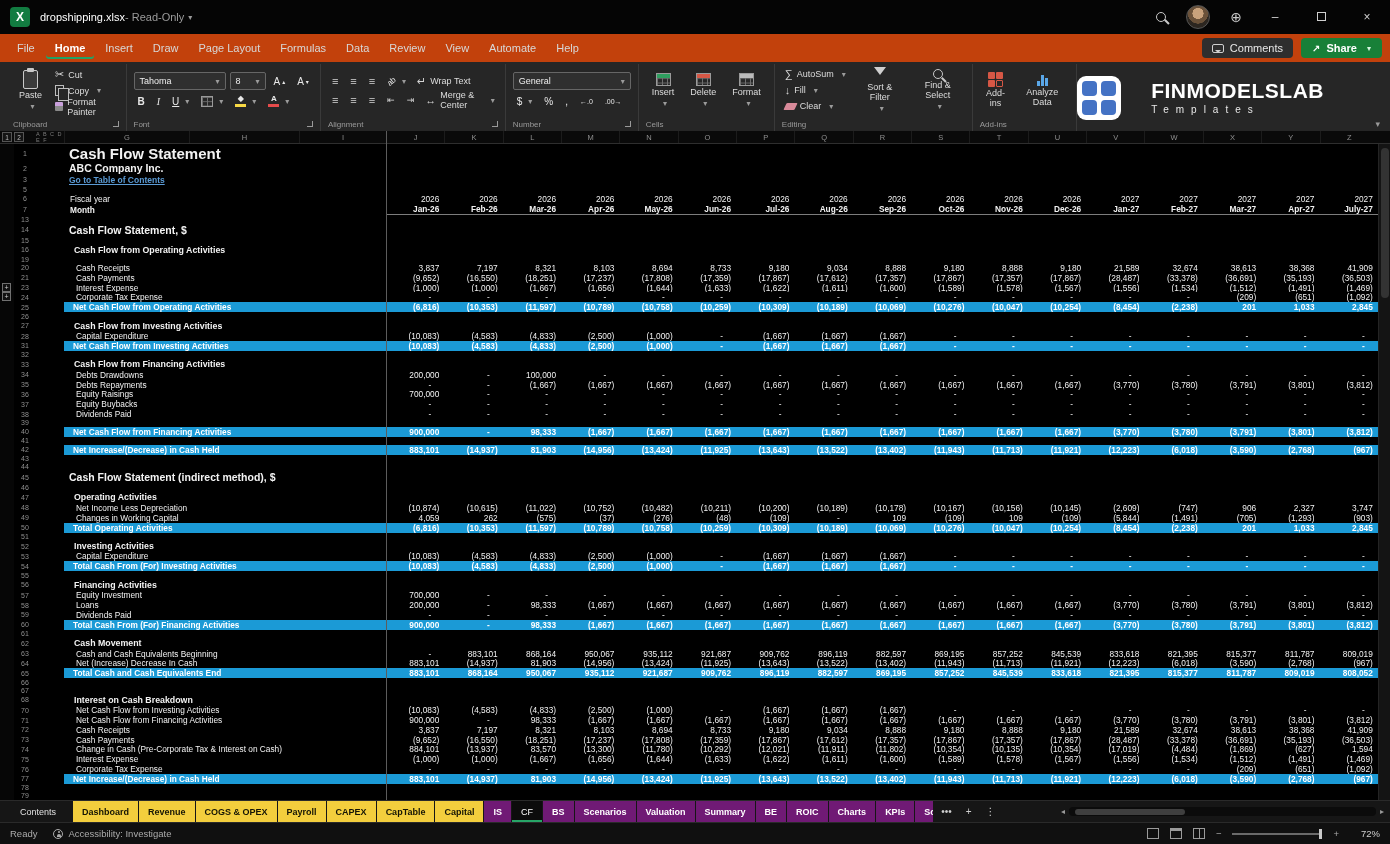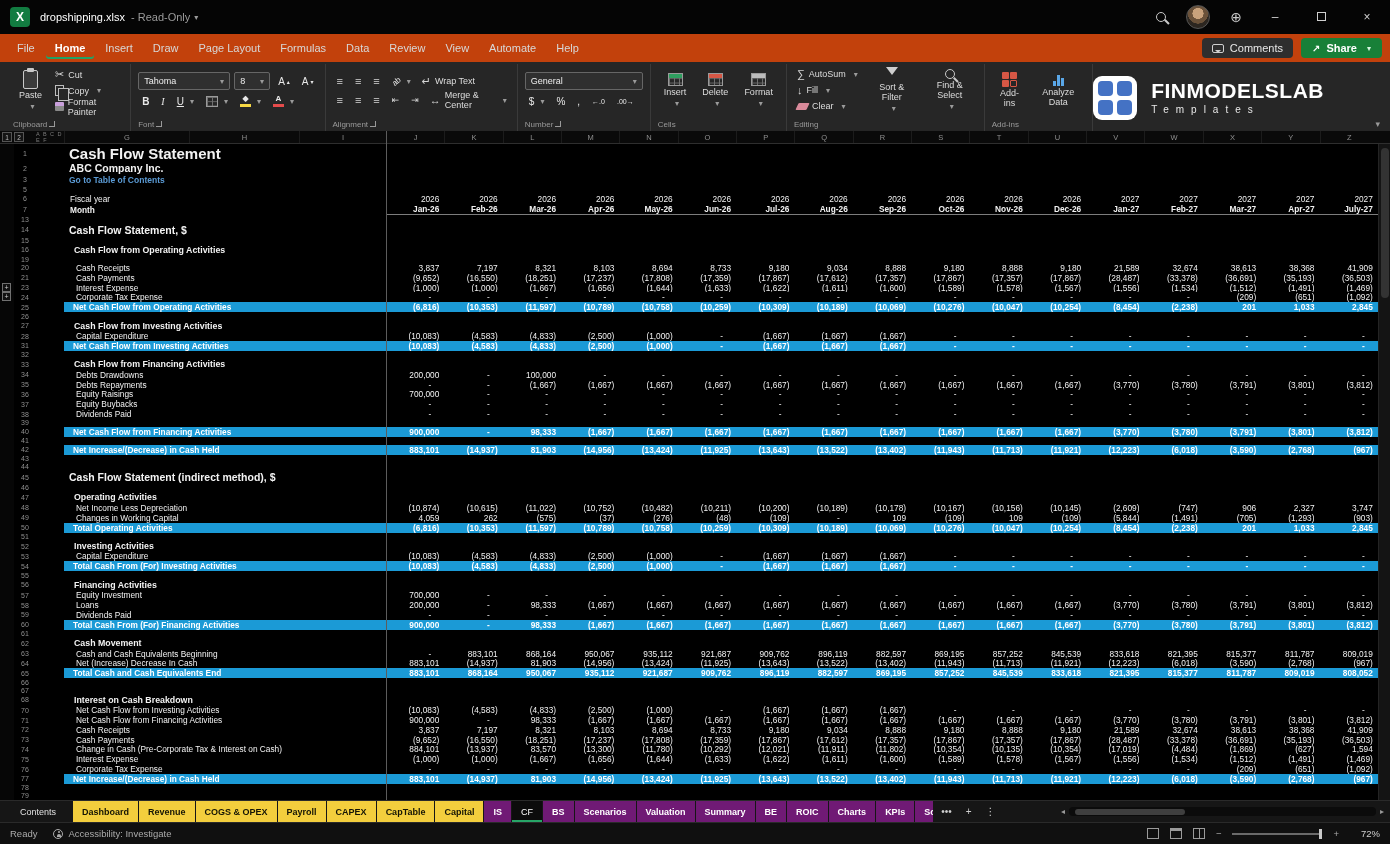--- a/index.html
+++ b/index.html
@@ -3,21 +3,21 @@
 <meta charset="utf-8">
 <style>
 *{margin:0;padding:0;box-sizing:border-box}
 html,body{width:1390px;height:844px;overflow:hidden;background:#000;font-family:"Liberation Sans","DejaVu Sans",sans-serif;color:#e8e8e8}
 .screen{width:1390px;height:844px;display:flex;flex-direction:column;background:#000}
 
 
 .titlebar{height:34px;background:#050505;display:flex;align-items:center;padding:0 10px;flex:0 0 auto}
 .excel-icon{width:20px;height:20px;border-radius:4px;background:#127c41;color:#fff;font-weight:bold;font-size:12px;display:flex;align-items:center;justify-content:center}
 .tb-file{margin-left:10px;font-size:11px;color:#fff}
-.tb-mode{margin-left:6px;font-size:11px;color:#9b9b9b}
+.tb-mode{margin-left:0;font-size:11px;color:#9b9b9b}
 .chev{font-size:8px;color:#9b9b9b;margin-left:4px}
 .tb-right{margin-left:auto;display:flex;align-items:center;gap:20px}
 .ic-mag{width:10px;height:10px;border:1.6px solid #c9c9c9;border-radius:50%;position:relative;display:inline-block}
 .ic-mag::after{content:"";position:absolute;width:6px;height:1.6px;background:#c9c9c9;transform:rotate(45deg);right:-5px;bottom:-2px}
 .avatar{width:24px;height:24px;border-radius:50%;border:1px solid #555;background:radial-gradient(circle at 50% 34%,#c9a27c 0 30%,#6b523a 31% 55%,#2c2620 56%)}
 .tb-ic{color:#c9c9c9;font-size:14px}
 .winbtn{color:#cfcfcf;font-size:12px;width:26px;text-align:center}
 .ic-maxbox{display:inline-block;width:9px;height:9px;border:1px solid #cfcfcf}
 
 
@@ -30,21 +30,21 @@
 .ic-comment{width:12px;height:9px;border:1px solid #cfcfcf;border-radius:2px;position:relative;display:inline-block}
 .ic-comment::after{content:"";position:absolute;left:2px;bottom:-4px;border:3px solid transparent;border-top-color:#cfcfcf}
 .share-btn{display:flex;align-items:center;gap:6px;background:#188038;color:#fff;border-radius:4px;padding:4px 11px;font-size:11px;font-weight:bold}
 .ic-share{font-size:10px;font-weight:bold;color:#fff}
 
 
 .ribbon{height:69px;background:#262626;display:flex;padding:2px 6px 0 6px;position:relative;flex:0 0 auto}
 .rgroup{display:flex;flex-direction:column;padding:0 7px;border-right:1px solid #3a3a3a}
 .rg-body{flex:1;display:flex;flex-direction:column;justify-content:center;gap:3px}
 .hrow{display:flex;align-items:center;gap:4px}
-.rg-label{height:14px;font-size:8px;color:#9a9a9a;display:flex;align-items:center;justify-content:flex-start;gap:2px}
+.rg-label{height:14px;font-size:8px;color:#9a9a9a;display:flex;align-items:center;justify-content:space-between;gap:2px}
 .launch{width:6px;height:6px;border-right:1px solid #9a9a9a;border-bottom:1px solid #9a9a9a;display:inline-block}
 .bigbtn{display:flex;flex-direction:column;align-items:center;justify-content:center;font-size:9px;color:#ddd;gap:2px;padding:2px 6px;border-radius:3px;text-align:center;line-height:1.1}
 .smallcol{display:flex;flex-direction:column;gap:1px;justify-content:center}
 .smallbtn{display:flex;align-items:center;gap:4px;font-size:9px;color:#ddd;height:15px;padding:0 3px;border-radius:2px}
 .sel{background:#2f2f2f;border:1px solid #666;border-radius:2px;font-size:9px;color:#eee;display:flex;align-items:center;justify-content:space-between;padding:1px 5px;height:18px;gap:4px}
 .fmtbtn{font-size:10px;color:#e8e8e8;padding:0 4px;height:16px;display:flex;align-items:center;gap:2px}
 .fmtbtn b{font-size:10px}.fmtbtn i{font-family:"Liberation Serif",serif}
 .colorbar{display:flex;flex-direction:column;align-items:center;line-height:1;gap:1px;font-size:10px}
 .bar{width:11px;height:3px;display:block}
 .ic-clip{width:15px;height:19px;border:1px solid #c9c9c9;border-radius:2px;position:relative;background:#3a3a3a;display:inline-block}
@@ -57,21 +57,21 @@
 .ic-grid.ins::before,.ic-grid.del::before,.ic-grid.fmt::before{content:"";position:absolute;left:0;top:0;right:0;height:4px}
 .ic-grid.ins::before{background:#2f9e5f}.ic-grid.del::before{background:#d65745}.ic-grid.fmt::before{background:#bbb}
 .ic-funnel{width:0;height:0;border:6px solid transparent;border-top:8px solid #cfcfcf;display:inline-block}
 .ic-addins{display:grid;grid-template-columns:7px 7px;grid-template-rows:7px 7px;gap:1px}
 .ic-addins span{background:#d65745;border-radius:1px}
 .ic-addins span:last-child{background:#262626;border:1px solid #d65745}
 .ic-chart{display:flex;align-items:flex-end;gap:1px;height:13px}
 .ic-chart span{width:3px;background:#5aa7e8;display:inline-block}
 .ic-clear{width:11px;height:7px;background:#d98a9a;transform:skewX(-25deg);display:inline-block;border-radius:1px}
 .twoline{width:42px;white-space:normal}
-.brand{margin-left:auto;display:flex;align-items:center;gap:14px;padding-right:60px;border-right:none}
+.brand{margin-left:auto;display:flex;align-items:center;gap:30px;padding-right:60px;border-right:none}
 .brand-icon{width:44px;height:44px;background:#fff;border-radius:9px;display:grid;grid-template-columns:15px 15px;grid-template-rows:15px 15px;gap:4px;place-content:center}
 .brand-icon span{background:#4472c4;border-radius:4px}
 .brand-text{display:flex;flex-direction:column}
 .brand-title{font-size:21px;font-weight:bold;color:#fff;letter-spacing:0.5px;line-height:1}
 .brand-sub{font-size:10px;color:#e8e8e8;letter-spacing:7px;margin-top:3px}
 .ribbon-collapse{position:absolute;right:10px;bottom:2px;color:#9a9a9a;font-size:9px}
 
 
 .sheet{position:relative;flex:1;background:#000;overflow:hidden}
 .colhead{display:flex;height:13px;background:#0a0a0a;border-bottom:1px solid #2e2e2e;font-size:7.5px;color:#8f8f8f}
@@ -84,21 +84,21 @@
 .gutter{width:14px;flex:0 0 auto;position:relative;background:#060606}
 .plusbox{position:absolute;left:2px;top:0;width:9px;height:9px;border:1px solid #707070;color:#d0d0d0;font-size:7px;line-height:7px;text-align:center;background:#111}
 .rownum{width:22px;flex:0 0 auto;font-size:7px;color:#8f8f8f;display:flex;align-items:center;justify-content:center}
 .abcpad{width:28px;flex:0 0 auto}
 .rowc{display:flex;width:1314px;flex:0 0 auto}
 .lab{width:322px;flex:0 0 auto;display:flex;align-items:center;overflow:hidden;white-space:nowrap;font-size:8.3px;color:#f2f2f2;padding-left:12px}
 .val{width:58.35px;flex:0 0 auto;display:flex;align-items:center;justify-content:flex-end;padding-right:5px;font-size:8.3px;color:#f2f2f2;overflow:hidden;white-space:nowrap}
 .val.dash{padding-right:13px}
 .kind-title{height:18px}.kind-title .lab{font-size:15px;font-weight:bold;padding-left:5px}
 .kind-company{height:12px}.kind-company .lab{font-size:10.5px;font-weight:bold;padding-left:5px}
-.kind-link{height:11px}.kind-link .lab{font-size:8.5px;color:#5b9bd5;font-weight:bold;padding-left:5px}
+.kind-link{height:11px}.kind-link .lab{font-size:8.5px;color:#5b9bd5;text-decoration:underline;font-weight:bold;padding-left:5px}
 .kind-blank{height:8px}
 .kind-fy{height:11px}.kind-fy .lab,.kind-fy .val{font-weight:normal}
 .kind-month{height:11px}.kind-month .lab,.kind-month .val{font-weight:bold}
 .kind-month .val{border-bottom:1px solid #7d7d7d}
 .kind-fy .lab,.kind-month .lab{padding-left:6px}
 .kind-section{height:13px}.kind-section .lab{font-size:10.5px;font-weight:bold;padding-left:5px}
 .kind-sub{height:11px}.kind-sub .lab{font-size:8.8px;font-weight:bold;padding-left:10px}
 .kind-item{height:9.8px}
 .kind-total{height:10px}
 .kind-total .rowc{background:#1b9ad6}

